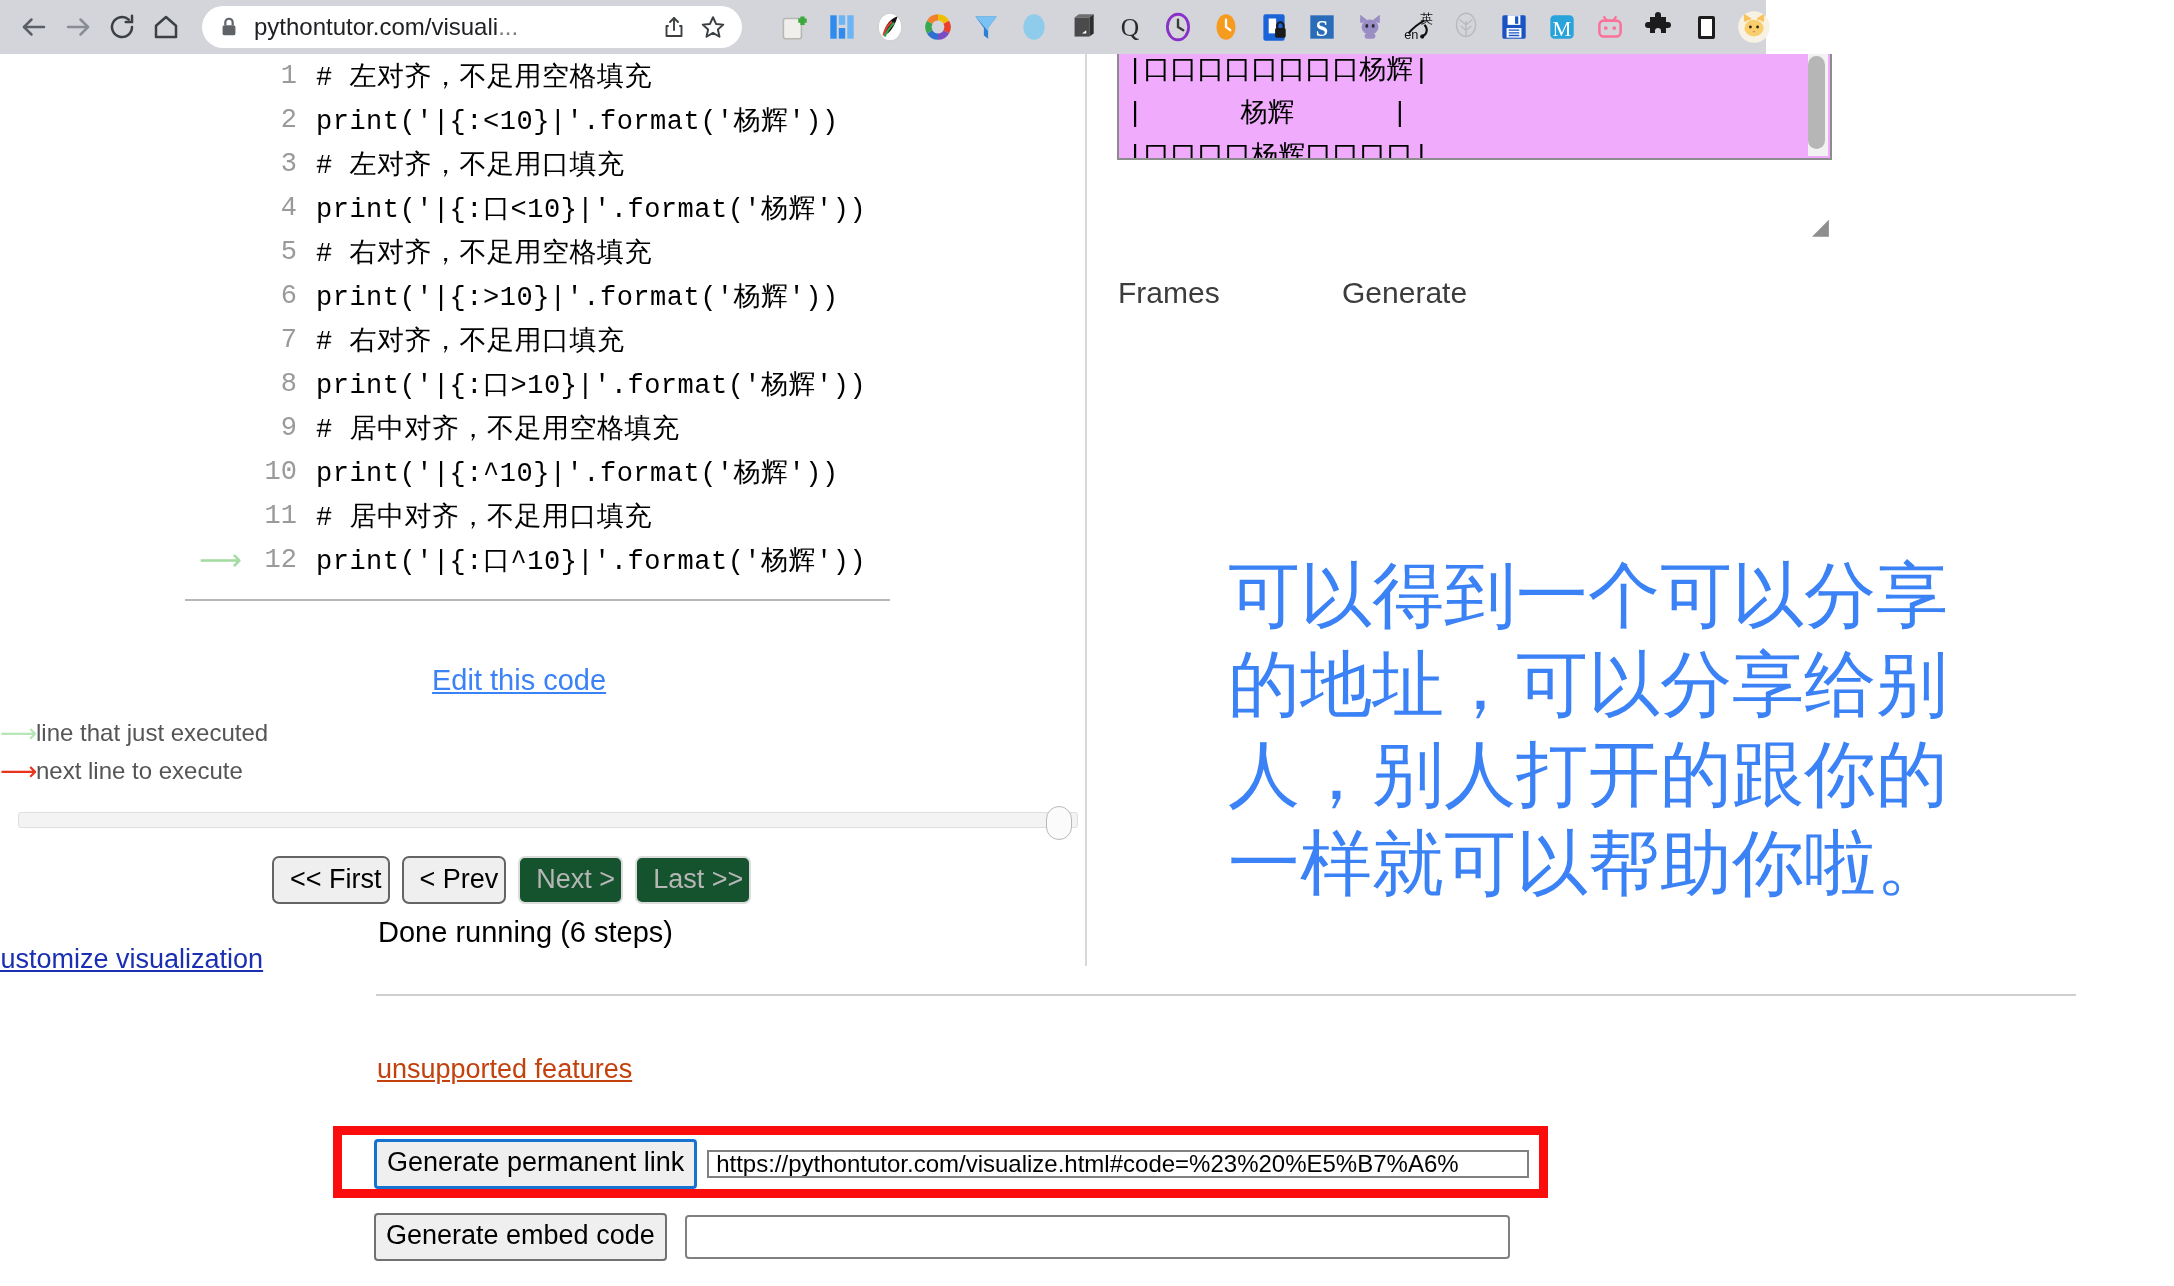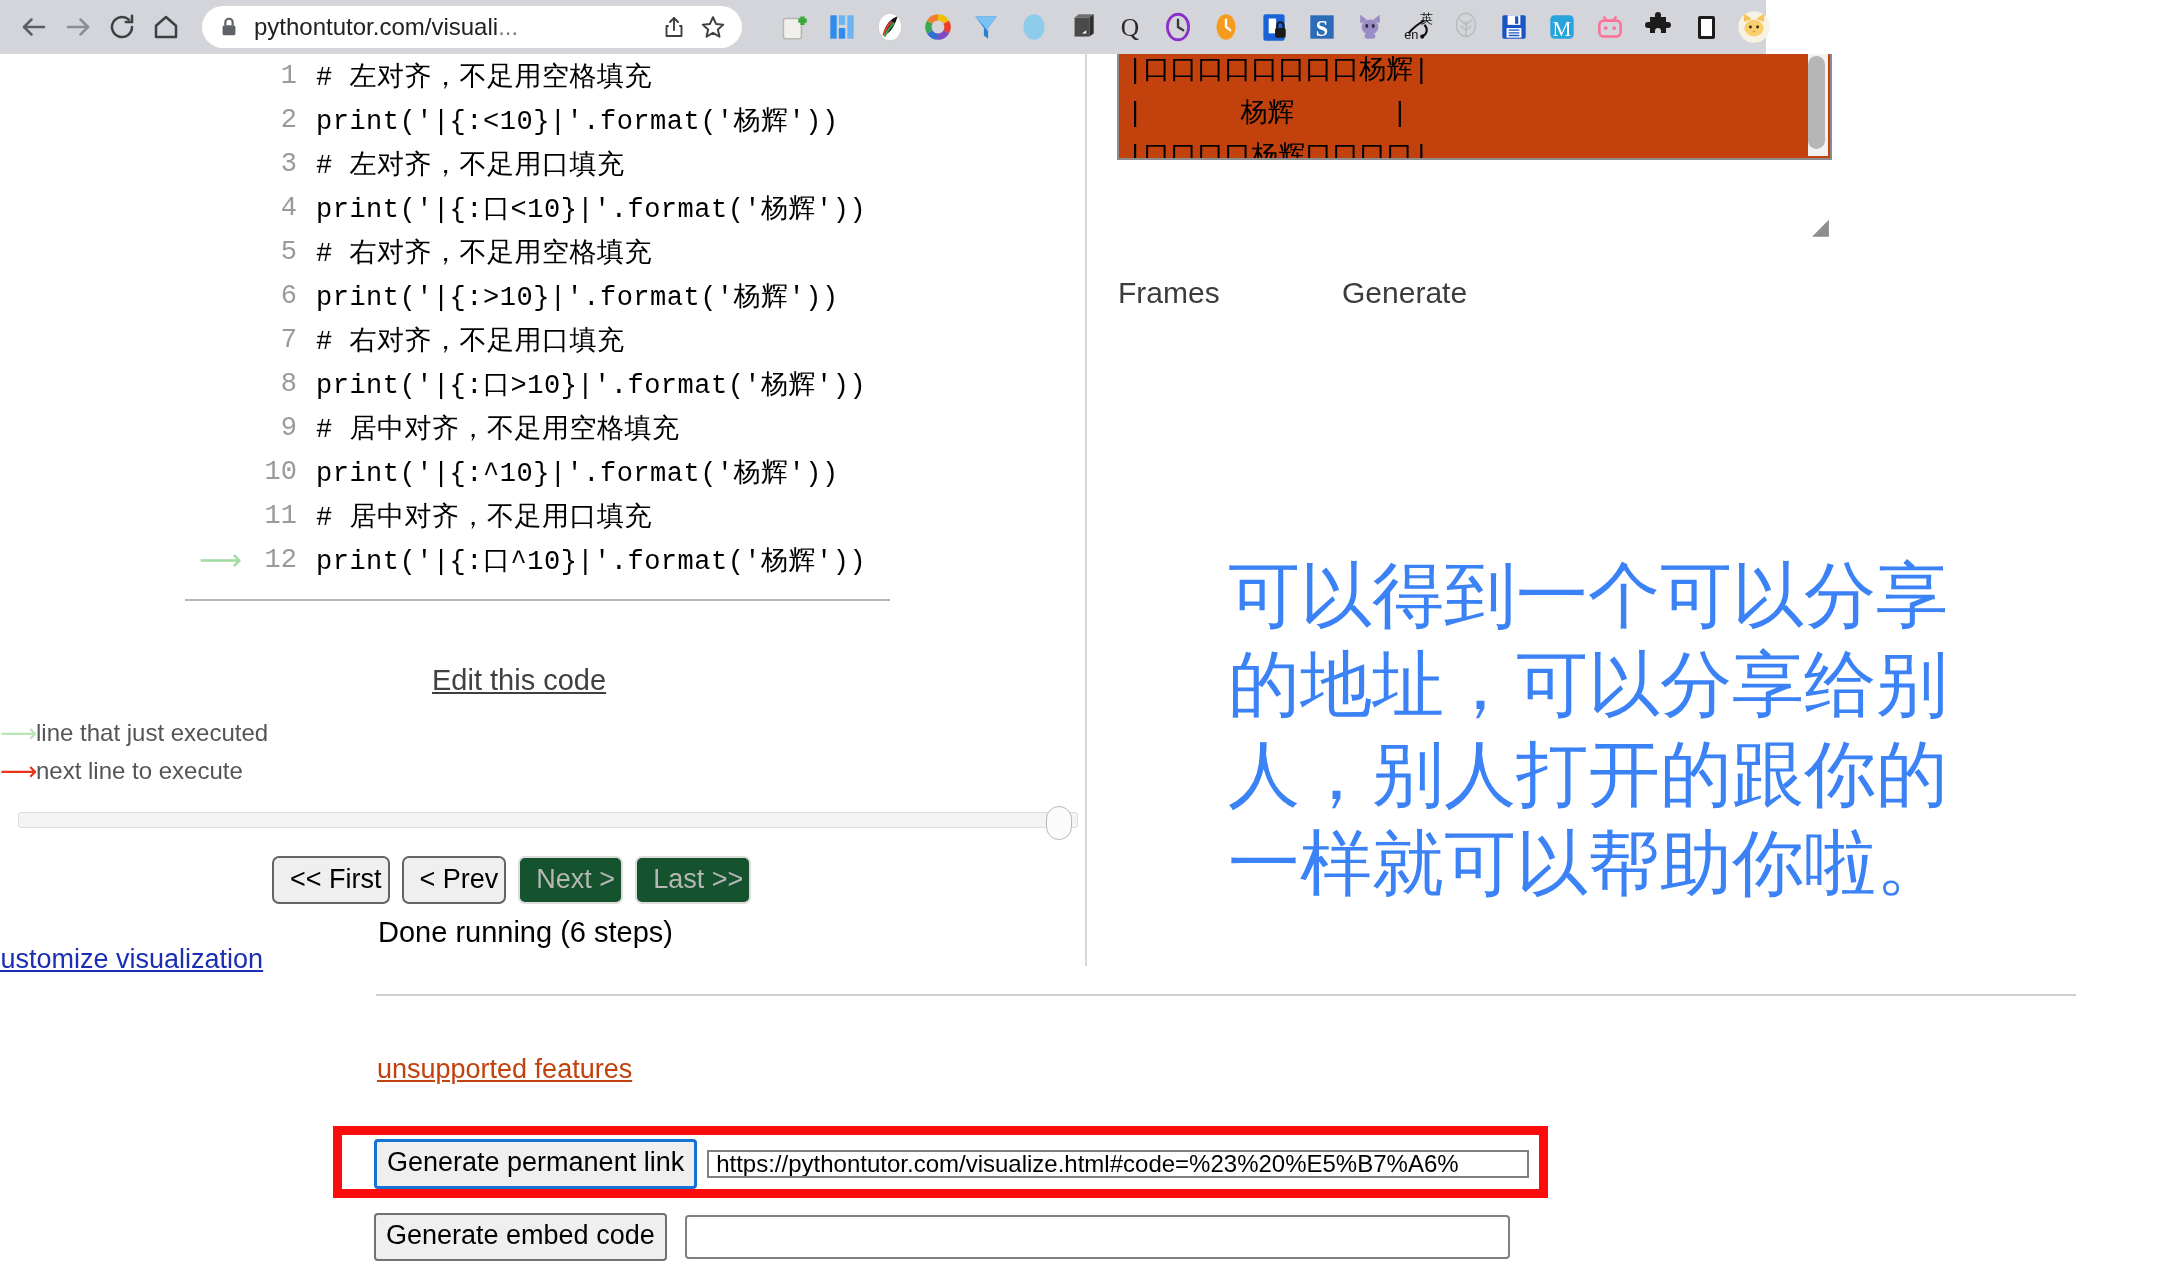--- a/index.html
+++ b/index.html
@@ -132,21 +132,21 @@
     width: 705px;
     height: 2px;
     background: #b7b7b7;
   }
 
   .edit-link {
     position: absolute;
     left: 432px;
     top: 610px;
     font-size: 29px;
-    color: #404040;
+    color: #3b82f6;
     cursor: pointer;
     font-family: "Liberation Sans", sans-serif;
   }
 
   .legend {
     position: absolute;
     left: 0px;
     top: 660px;
     font-size: 24px;
     color: #555555;
@@ -327,21 +327,21 @@
   }
 
   .output-box {
     position: absolute;
     left: 1117px;
     top: -6px;
     width: 715px;
     height: 112px;
     border: 2px solid #8c8c8c;
     box-sizing: border-box;
-    background: #c2410c;
+    background: #f0abfc;
     overflow: hidden;
   }
   .output-text {
     font-family: "Liberation Mono", "DejaVu Sans Mono", monospace;
     font-size: 27px;
     line-height: 43px;
     color: #000;
     white-space: pre;
     padding: 0px 8px;
     margin: 0;

